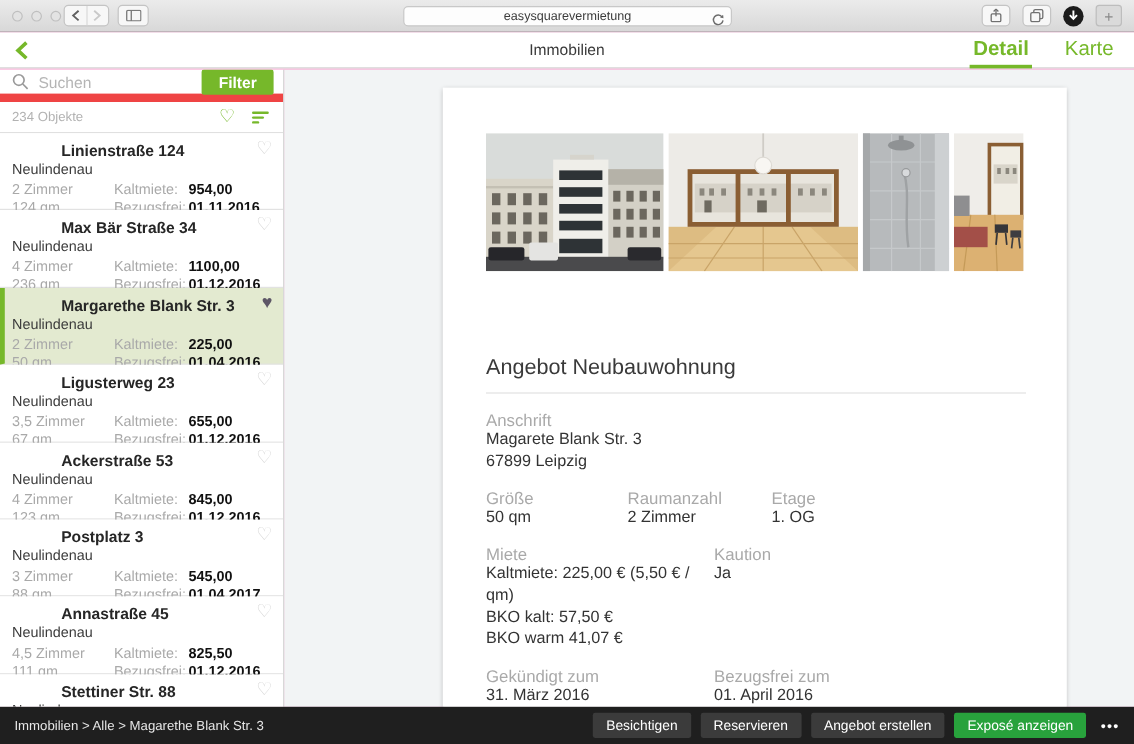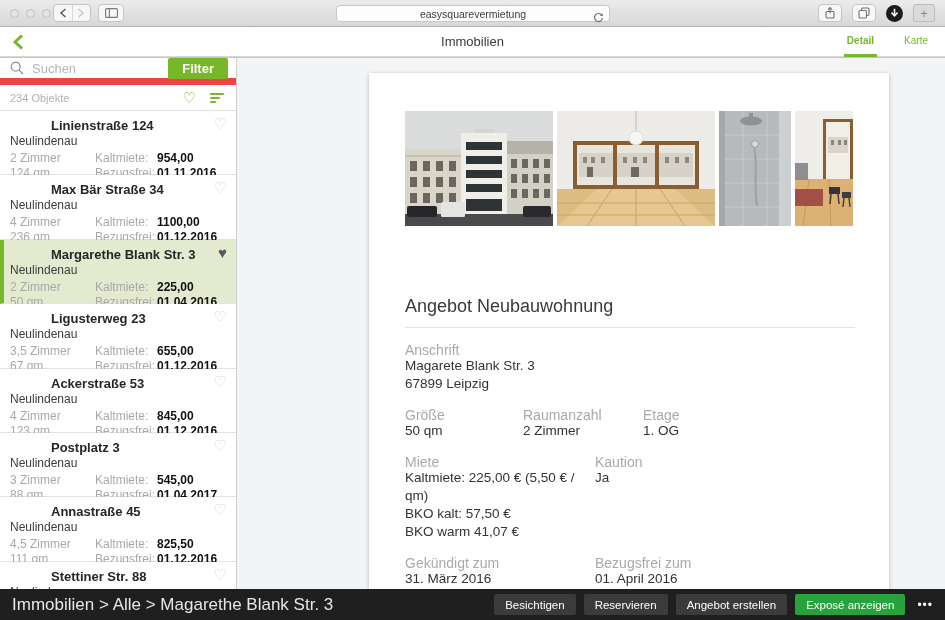--- a/index.html
+++ b/index.html
@@ -26,21 +26,21 @@
   .newtab { width:22px; height:18px; background:#dadada; border:1px solid #bdbdbd; border-radius:3px;
             color:#8a8a8a; font-size:13px; display:flex; align-items:center; justify-content:center; }
 
   
   .appheader { position:absolute; top:27px; left:0; width:945px; height:30px; background:#fff;
                border-bottom:1px solid #d8d8d8; }
   .backchev { position:absolute; left:12px; top:7px; cursor:pointer; }
   .apptitle { position:absolute; left:0; right:0; top:0; height:100%; display:flex; align-items:center;
               justify-content:center; font-size:13px; color:#3a3a3a; pointer-events:none; }
   .tabs { position:absolute; right:14px; top:0; height:30px; display:flex; gap:24px; }
-  .tab { display:flex; align-items:center; height:100%; font-size:10px; color:#76b82a;
+  .tab { display:flex; align-items:center; height:100%; font-size:17px; color:#76b82a;
          border-bottom:3px solid transparent; padding:0 3px; cursor:pointer; }
   .tab.active { font-weight:700; border-bottom-color:#76b82a; }
 
   
   .content { position:absolute; top:58px; left:0; right:0; bottom:31px; display:flex; }
   .sidebar { width:237px; background:#fff; border-right:1px solid #cfcfcf; display:flex; flex-direction:column; overflow:hidden; }
   .main { flex:1; background:#f2f4f5; position:relative; overflow:hidden; }
 
   
   .searchrow { height:27px; display:flex; align-items:center; padding-left:10px; border-bottom:7px solid #ef4444; flex:none; }
@@ -75,21 +75,21 @@
   .divider { margin-top:10px; border-top:1px solid #e2e2e2; }
   .lbl { font-size:14px; color:#a9a9a9; line-height:13px; }
   .val13 { font-size:13.5px; color:#333; line-height:18px; }
   .sec { margin-top:16px; }
   .row2 { display:grid; grid-template-columns:190px 1fr; }
   .row3 { display:grid; grid-template-columns:118px 120px 1fr; }
 
   
   .bottombar { position:absolute; bottom:0; left:0; width:945px; height:31px; background:#1f1f1f;
                display:flex; align-items:center; padding:0 12px; }
-  .crumb { font-size:17px; color:#e6e6e6; flex:1; }
+  .crumb { font-size:11px; color:#e6e6e6; flex:1; }
   .bbtn { margin-left:8px; background:#3b3b3b; color:#fff; border:none; border-radius:2px; font-size:11.5px;
           padding:4.5px 11px; cursor:pointer; font-family:"Liberation Sans", sans-serif; white-space:nowrap; }
   .bbtn.primary { background:#28a23c; }
   .moredots { margin-left:12px; color:#fff; font-size:12px; letter-spacing:1px; cursor:pointer; }
 </style>
 </head>
 <body>
 
 <div class="window">
 

